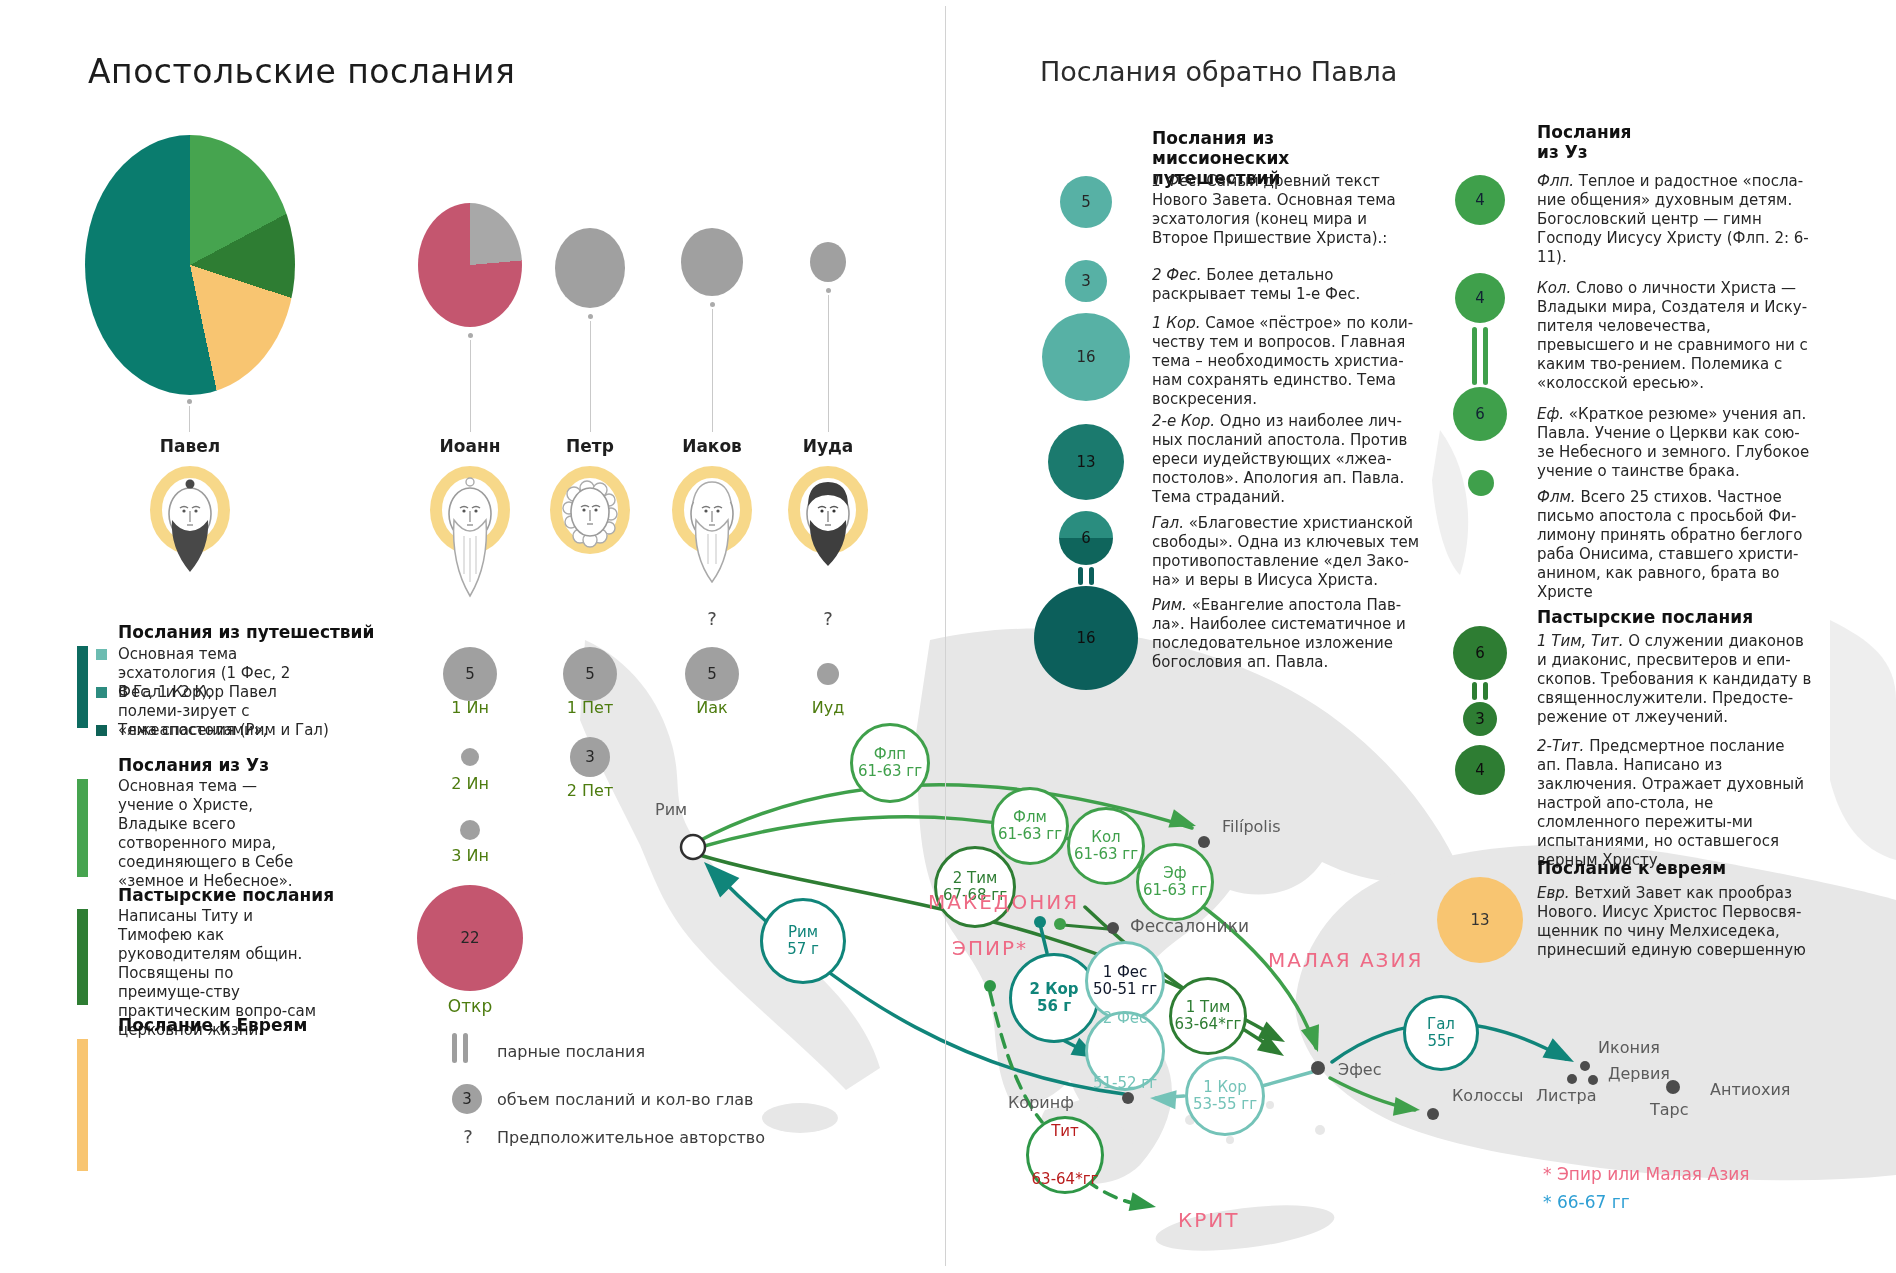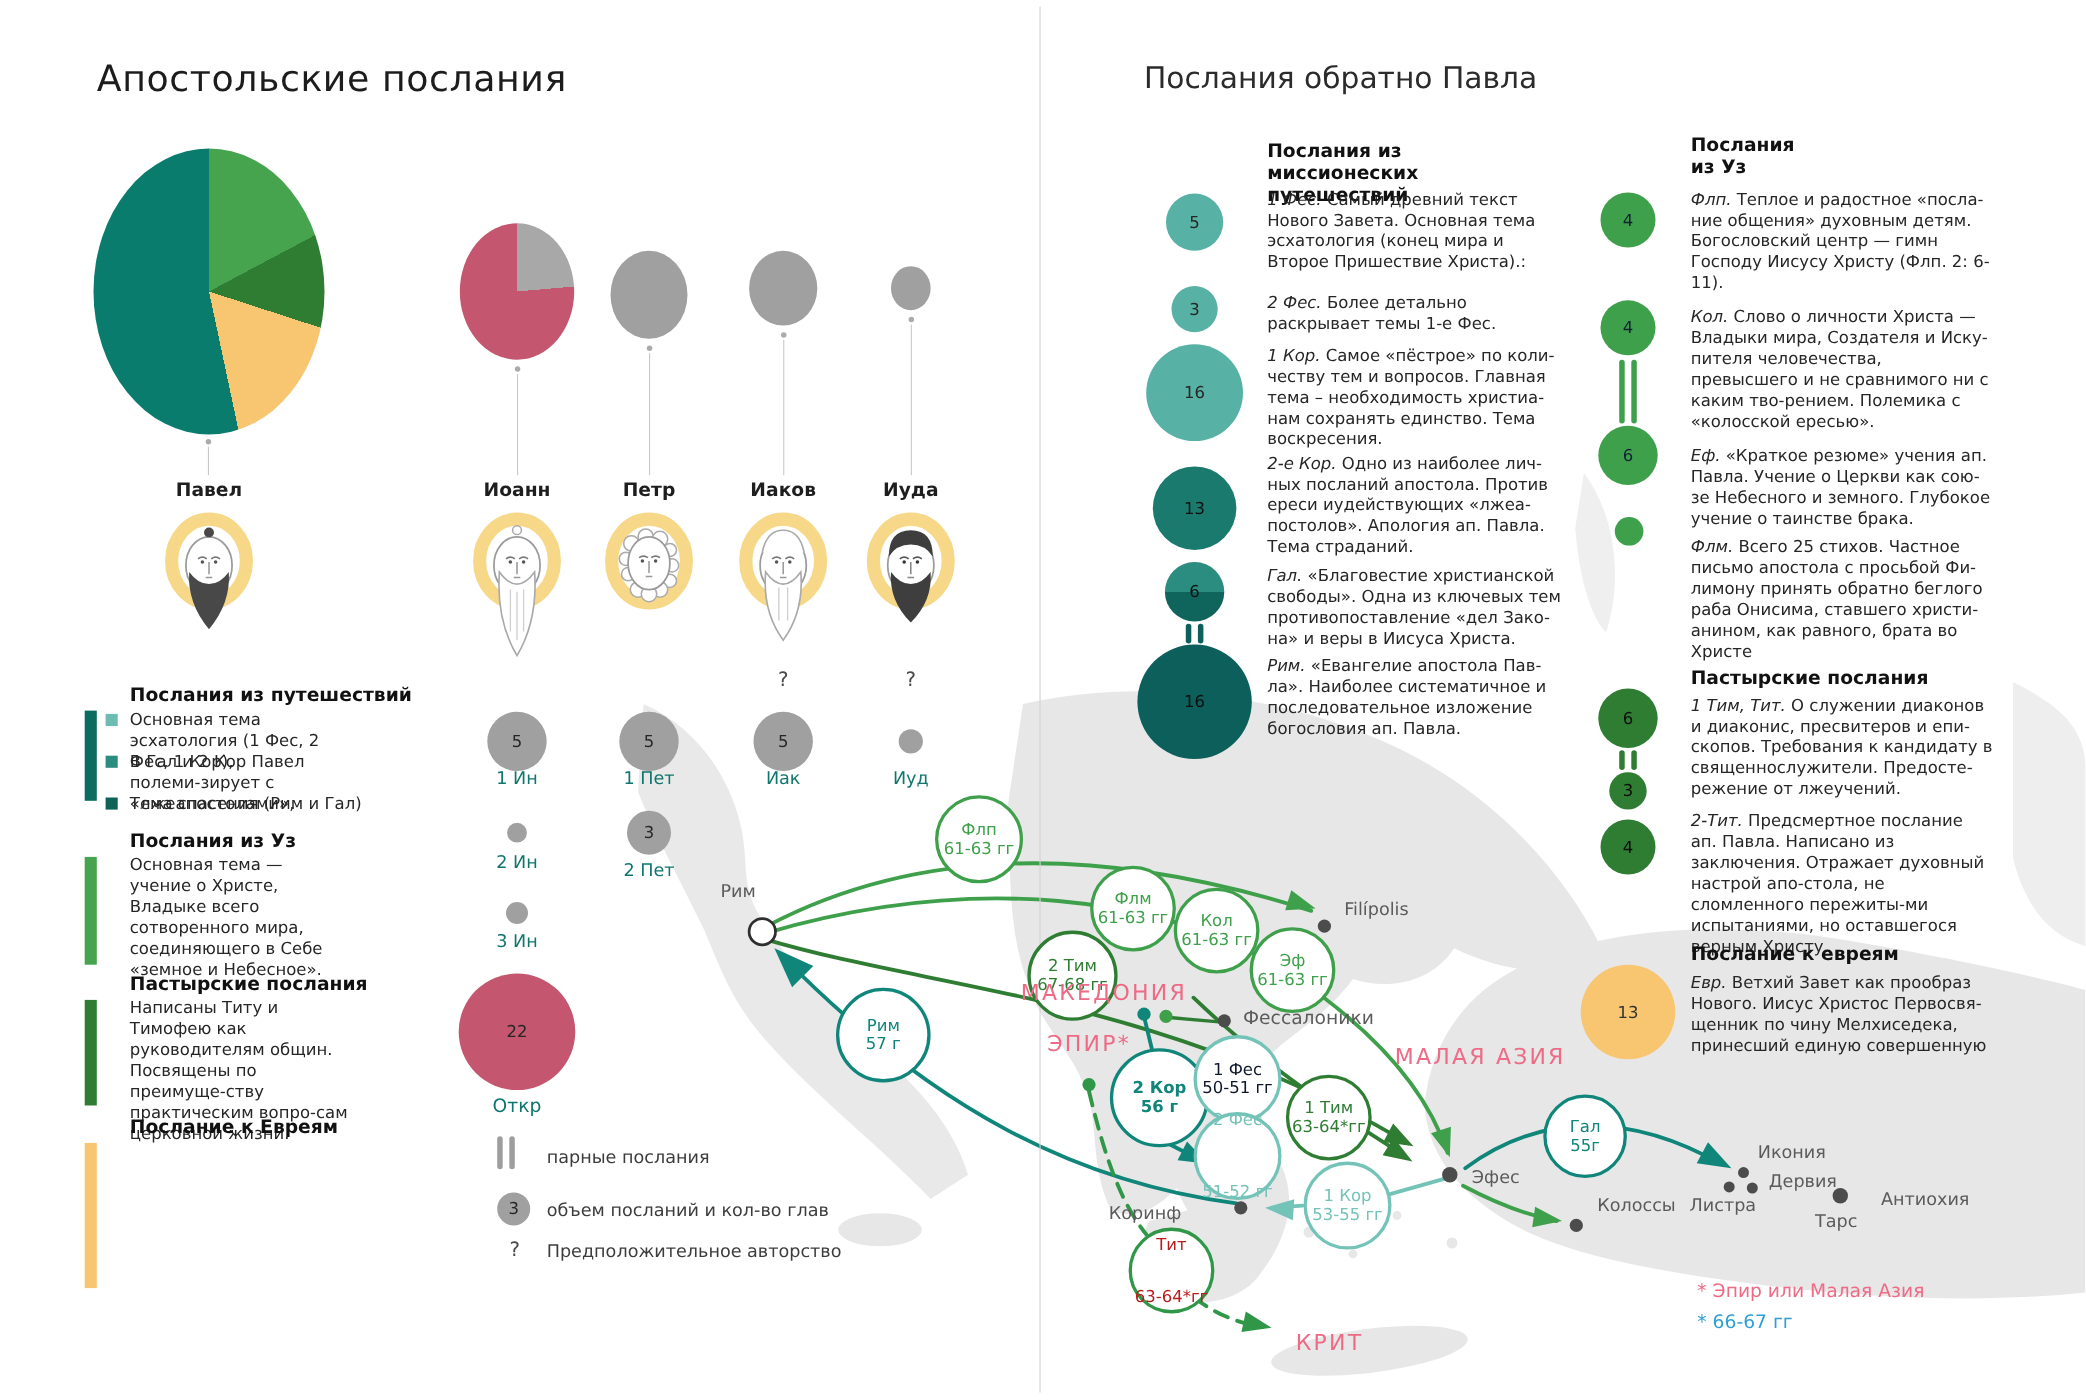--- a/index.html
+++ b/index.html
@@ -8,21 +8,21 @@
   svg.map{position:absolute;left:0;top:0;z-index:1;}
   .pagetitle-l{position:absolute;font-size:33px;font-weight:500;color:#1c1c1c;z-index:2;letter-spacing:.5px;}
   .pagetitle-r{position:absolute;font-size:27px;font-weight:400;color:#2b2b2b;z-index:2;}
   .pie{position:absolute;border-radius:50%;z-index:2;}
   .stem{position:absolute;width:1px;background:#c9c9c9;z-index:2;}
   .sdot{position:absolute;width:5px;height:5px;border-radius:50%;background:#ababab;z-index:2;}
   .aname{position:absolute;font-weight:700;font-size:17px;color:#1e1e1e;text-align:center;width:140px;z-index:2;}
   .portrait{position:absolute;z-index:2;}
   .nc{position:absolute;border-radius:50%;display:flex;align-items:center;justify-content:center;
       font-size:15px;color:#262626;z-index:2;}
-  .sl{position:absolute;font-size:16px;color:#0f766e;text-align:center;width:110px;z-index:2;}
+  .sl{position:absolute;font-size:16px;color:#4d7c0f;text-align:center;width:110px;z-index:2;}
   .qm{position:absolute;font-size:18px;color:#4a4a4a;text-align:center;width:40px;z-index:2;}
   .bh{position:absolute;font-weight:700;font-size:17px;line-height:20px;color:#111;z-index:2;}
   .blk{position:absolute;font-size:15px;line-height:19px;color:#262626;z-index:2;}
   .lead{font-style:italic;}
   .lbar{position:absolute;width:11px;z-index:2;}
   .lsq{position:absolute;width:11px;height:11px;z-index:2;}
   .pair{position:absolute;display:flex;gap:6px;z-index:2;}
   .pair i{display:block;width:5px;border-radius:2.5px;background:var(--c,#9e9e9e);}
   .divider{position:absolute;width:1px;background:#d2d2d2;z-index:2;}
   .mn{position:absolute;background:#fff;border:3px solid;border-radius:50%;display:flex;flex-direction:column;

